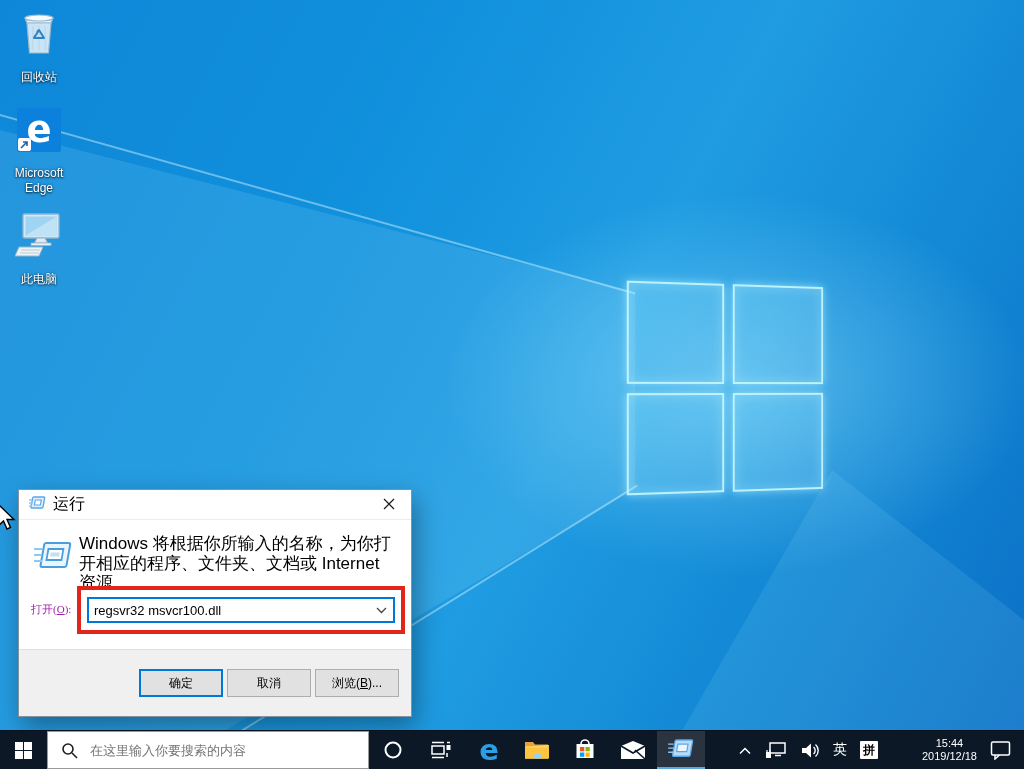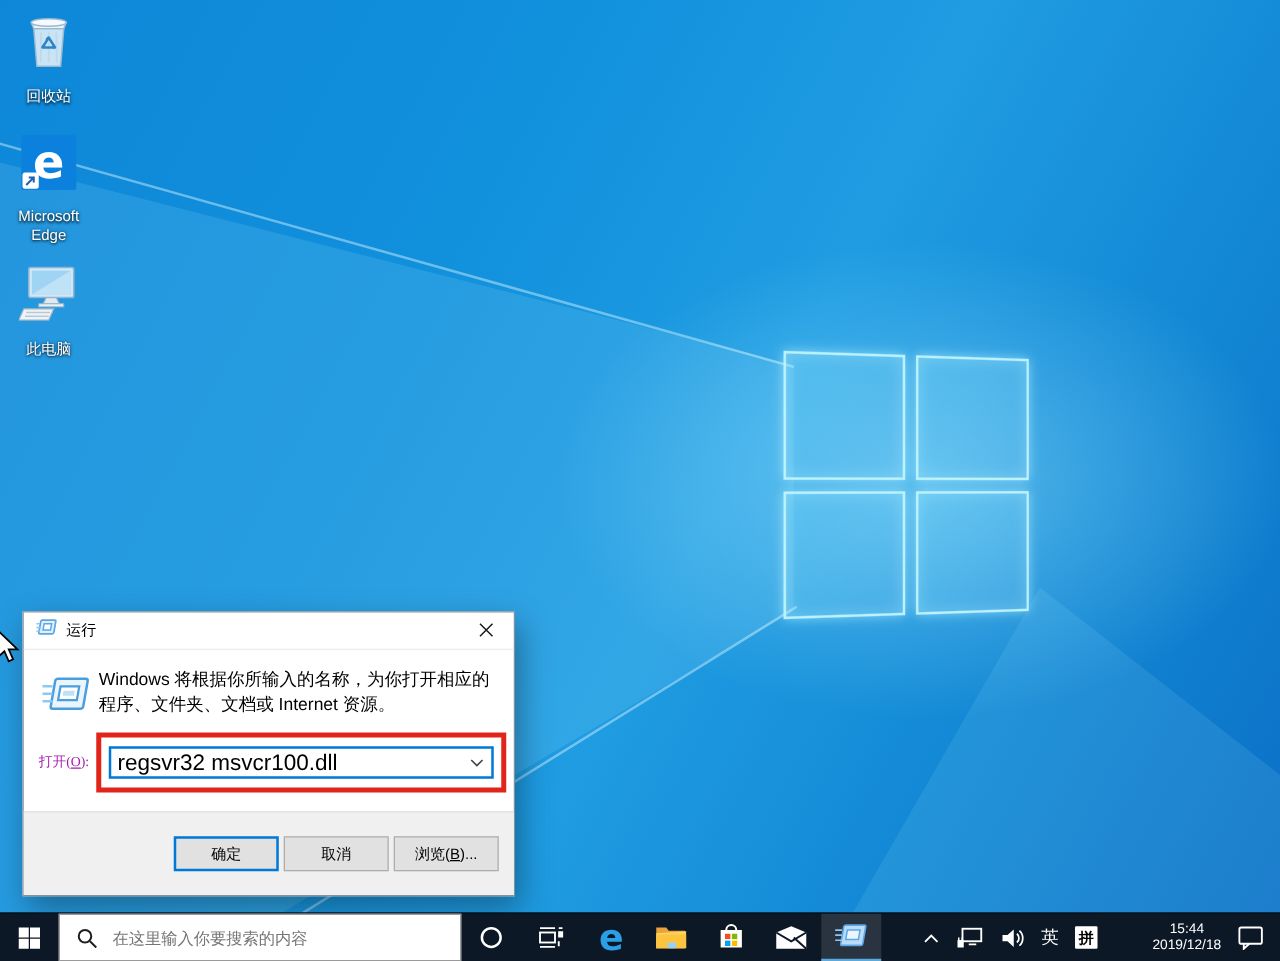--- a/index.html
+++ b/index.html
@@ -36,32 +36,32 @@
     display:flex;align-items:center;justify-content:center;}
   .edgebox .e{color:#fff;font-size:37px;font-weight:bold;line-height:40px;font-family:"DejaVu Sans",sans-serif;}
   .shortcut{position:absolute;left:1px;bottom:1px;width:13px;height:13px;background:#fff;
     border-radius:2px;display:flex;align-items:center;justify-content:center;}
   
   .dialog{position:absolute;left:18px;top:489px;width:394px;height:228px;background:#fff;
     border:1px solid #88929c;box-shadow:4px 10px 24px rgba(0,0,0,.35);box-sizing:border-box;}
   .titlebar{position:relative;height:29px;border-bottom:1px solid #ececec;
     display:flex;align-items:center;}
   .titlebar .ticon{margin-left:10px;}
-  .titlebar .ttext{margin-left:7px;font-size:12px;color:#000;}
+  .titlebar .ttext{margin-left:7px;font-size:16px;color:#000;}
   .closebtn{position:absolute;right:0;top:0;width:45px;height:28px;
     display:flex;align-items:center;justify-content:center;}
   .dlg-body{position:relative;height:131px;}
   .runicon-big{position:absolute;left:14px;top:20px;}
-  .desc{position:absolute;left:60px;top:14px;width:318px;font-size:14px;line-height:19.5px;color:#000;}
+  .desc{position:absolute;left:60px;top:14px;width:318px;font-size:17px;line-height:19.5px;color:#000;}
   .open-label{position:absolute;left:12px;top:82px;font-size:11px;color:#a21caf;font-family:Liberation Serif, serif;}
   .redbox{position:absolute;left:58px;top:66px;width:328px;height:48px;
     border:4px solid #e1251b;box-sizing:border-box;}
   .combo{position:absolute;left:6px;top:7px;width:308px;height:26px;background:#fff;
     border:2px solid #0078d7;box-sizing:border-box;display:flex;align-items:center;}
-  .combo .val{flex:1;padding-left:5px;font-size:18px;color:#000;white-space:nowrap;overflow:hidden;}
+  .combo .val{flex:1;padding-left:5px;font-size:13px;color:#000;white-space:nowrap;overflow:hidden;}
   .combo .chev{width:24px;display:flex;justify-content:center;}
   .dlg-footer{position:absolute;left:0;bottom:0;width:100%;height:67px;background:#f0f0f0;
     border-top:1px solid #dfdfdf;box-sizing:border-box;}
   .btnrow{position:absolute;right:12px;top:19px;display:flex;gap:4px;}
   .btn{width:84px;height:28px;background:#e1e1e1;border:1px solid #adadad;
     display:flex;align-items:center;justify-content:center;font-size:12px;color:#000;box-sizing:border-box;}
   .btn.default{border:2px solid #0078d7;}
   .ukey{text-decoration:underline;}
   
   .taskbar{position:absolute;left:0;top:730px;width:1024px;height:39px;background:#0c1826;

